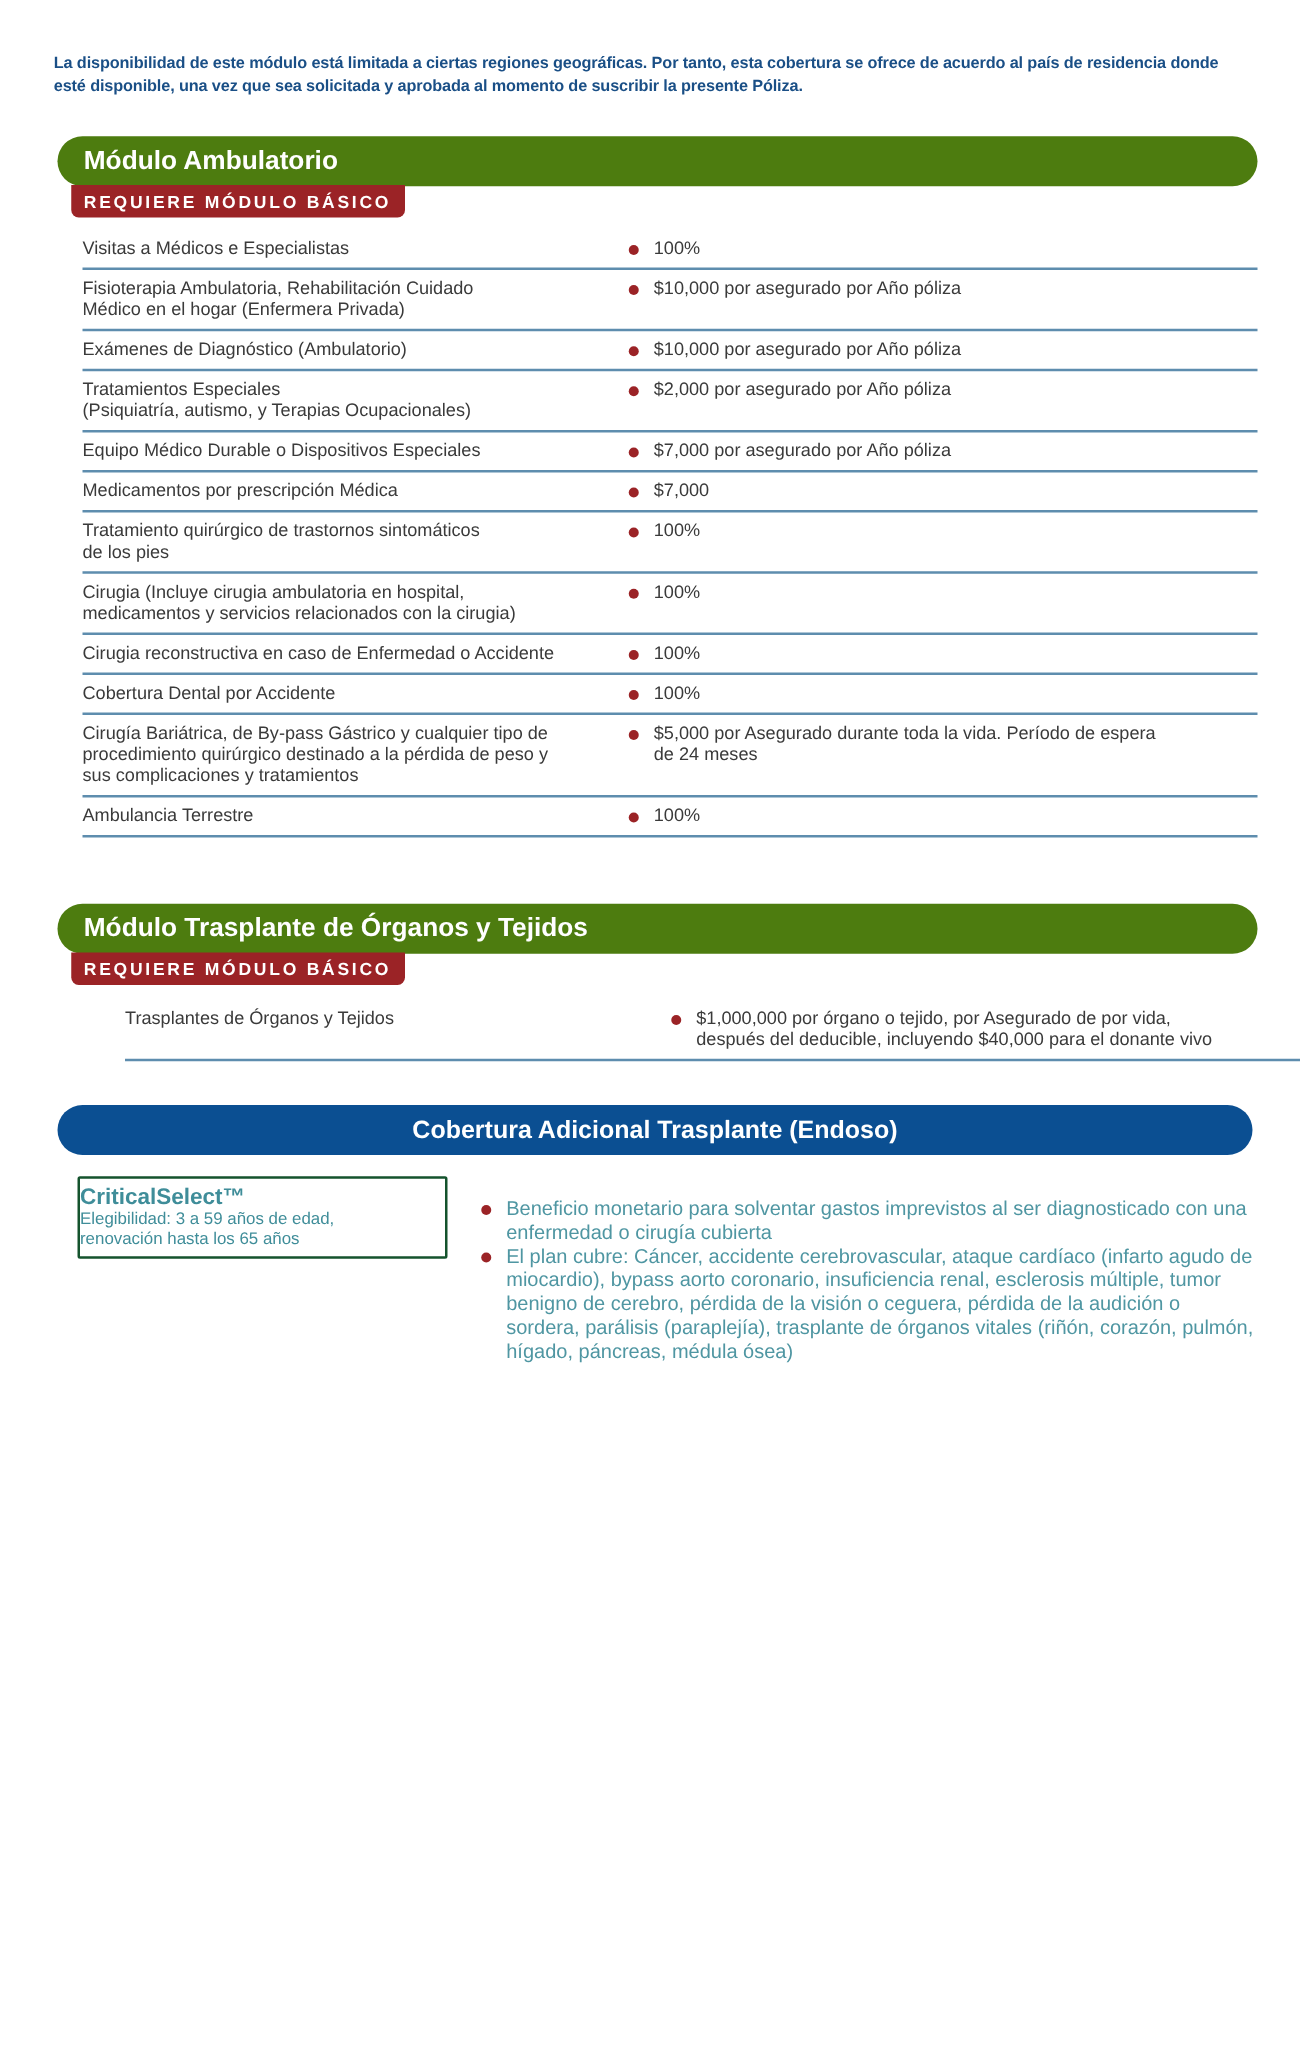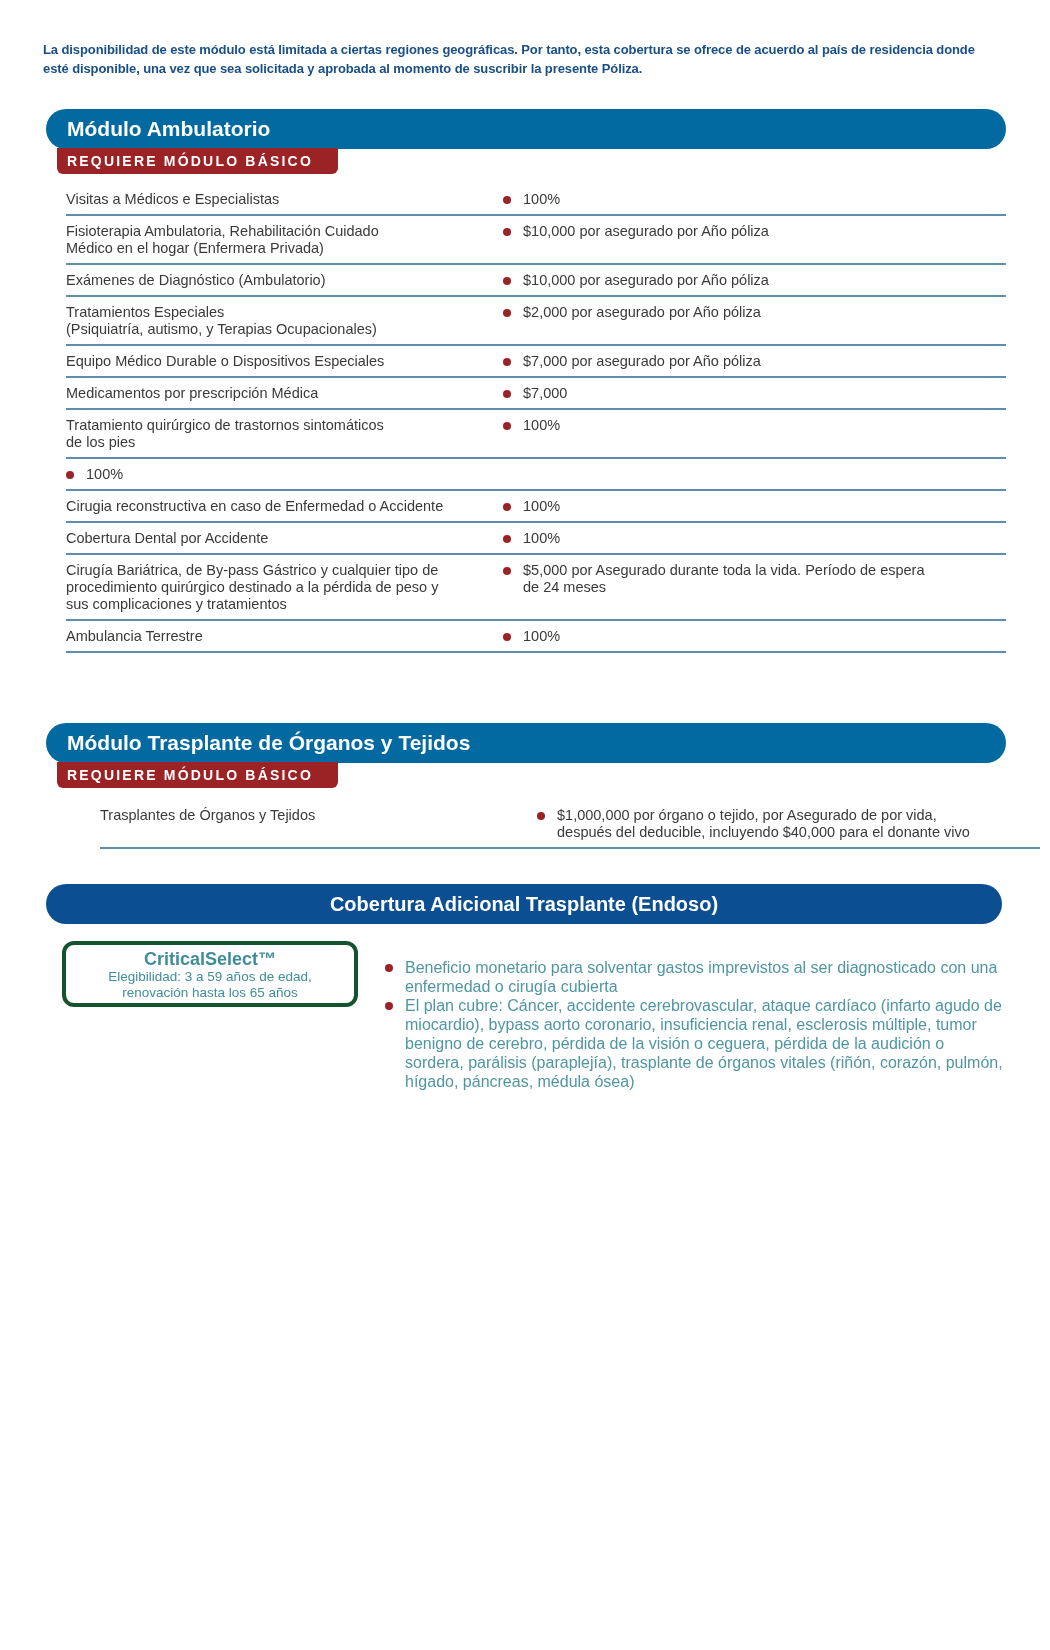--- a/index.html
+++ b/index.html
@@ -1,27 +1,27 @@
 <!DOCTYPE html>
 <html><head>
 <meta charset="utf-8">
 <style>
   html, body { margin: 0; padding: 0; background: #ffffff; }
   body { width: 1050px; height: 1650px; position: relative; overflow: hidden; font-family: "Liberation Sans", sans-serif; }
   .notice { position: absolute; left: 43px; top: 40px; width: 960px; color: #1a4f86; font-weight: bold; font-size: 13px; line-height: 19px; letter-spacing: -0.1px; }
-  .module-header { position: absolute; left: 46px; width: 960px; height: 40px; background: #0369a1; border-radius: 20px; color: #ffffff; font-weight: bold; font-size: 21px; line-height: 40px; box-sizing: border-box; padding-left: 21px; }
-  .req-badge { position: absolute; left: 57px; height: 26px; background: #9b2326; border-radius: 0 0 6px 6px; color: #ffffff; font-weight: bold; font-size: 14px; letter-spacing: 2.2px; line-height: 26px; padding: 0 25px 0 10px; }
+  .module-header { position: absolute; left: 46px; width: 960px; height: 40px; background: #4d7c0f; border-radius: 20px; color: #ffffff; font-weight: bold; font-size: 21px; line-height: 40px; box-sizing: border-box; padding-left: 21px; }
+  .req-badge { position: absolute; left: 57px; height: 26px; background: #9b2326; border-radius: 0 0 6px 6px; color: #ffffff; font-weight: bold; font-size: 14px; letter-spacing: 2.2px; line-height: 26px; padding: 0 11px 0 10px; }
   .table { position: absolute; left: 66px; width: 940px; }
   .row { display: flex; border-bottom: 2px solid #5e8dae; box-sizing: border-box; padding: 7px 0 6px 0; }
   .cell-label { width: 437px; font-size: 14.5px; line-height: 17px; color: #3a3a3a; white-space: pre-line; }
   .cell-value { flex: 1; display: flex; font-size: 14.5px; line-height: 17px; color: #3a3a3a; }
   .bullet { width: 8px; height: 8px; border-radius: 50%; background: #9b2326; margin: 5px 12px 0 0; flex: none; }
   .value-text { white-space: pre-line; }
   .endoso-header { position: absolute; left: 46px; top: 884px; width: 956px; height: 40px; background: #0b4f92; border-radius: 20px; color: #ffffff; font-weight: bold; font-size: 20px; line-height: 40px; text-align: center; }
-  .cs-box { position: absolute; left: 62px; top: 941px; width: 296px; height: 66px; border: 4px solid #14532d; border-radius: 12px; box-sizing: border-box; text-align: center; color: #3f8d99; }
+  .cs-box { position: absolute; left: 62px; top: 941px; width: 296px; height: 66px; border: 2px solid #14532d; border-radius: 2px; box-sizing: border-box; color: #3f8d99; }
   .cs-title { font-weight: bold; font-size: 18px; line-height: 20px; margin-top: 4px; }
   .cs-sub { font-size: 13.5px; line-height: 16px; white-space: pre-line; }
   .cs-list { position: absolute; left: 385px; top: 944px; width: 620px; color: #4f96a2; font-size: 16px; line-height: 19px; margin-top: 14px; }
   .cs-item { display: flex; }
   .cs-item .bullet { margin: 6px 12px 0 0; }
 </style>
 </head>
 <body>
 
 <div class="notice">La disponibilidad de este módulo está limitada a ciertas regiones geográficas. Por tanto, esta cobertura se ofrece de acuerdo al país de residencia donde esté disponible, una vez que sea solicitada y aprobada al momento de suscribir la presente Póliza.</div>
@@ -76,20 +76,22 @@
     </div>
   <div class="row">
       <div class="cell-label">Tratamiento quirúrgico de trastornos sintomáticos
 de los pies</div>
       <div class="cell-value">
         <span class="bullet"></span>
         <span class="value-text">100%</span>
       </div>
     </div>
   <div class="row">
+      <div class="cell-label">Cirugia (Incluye cirugia ambulatoria en hospital,
+medicamentos y servicios relacionados con la cirugia)</div>
       <div class="cell-value">
         <span class="bullet"></span>
         <span class="value-text">100%</span>
       </div>
     </div>
   <div class="row">
       <div class="cell-label">Cirugia reconstructiva en caso de Enfermedad o Accidente</div>
       <div class="cell-value">
         <span class="bullet"></span>
         <span class="value-text">100%</span>

